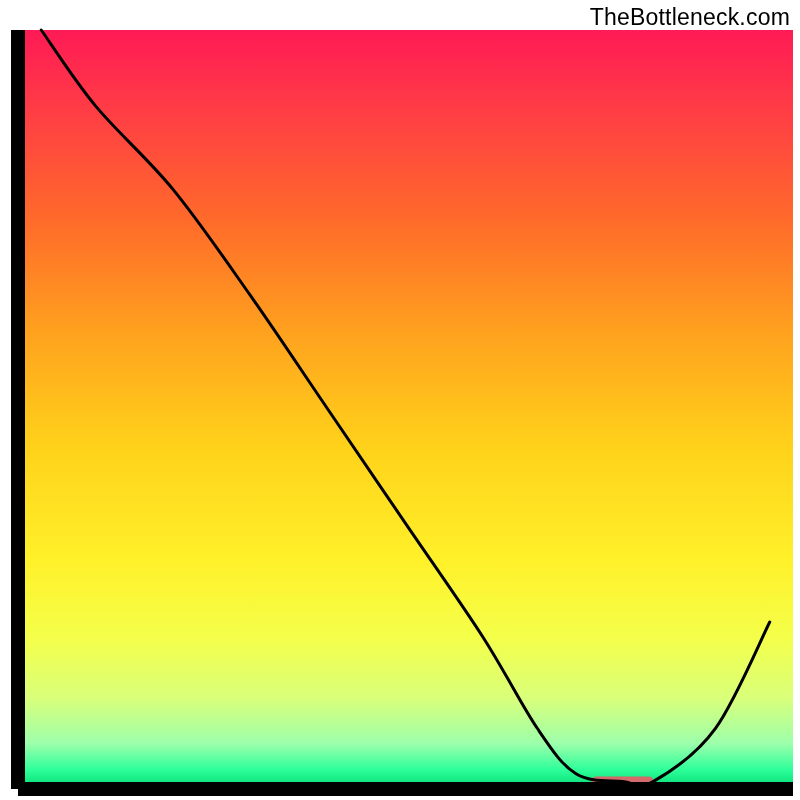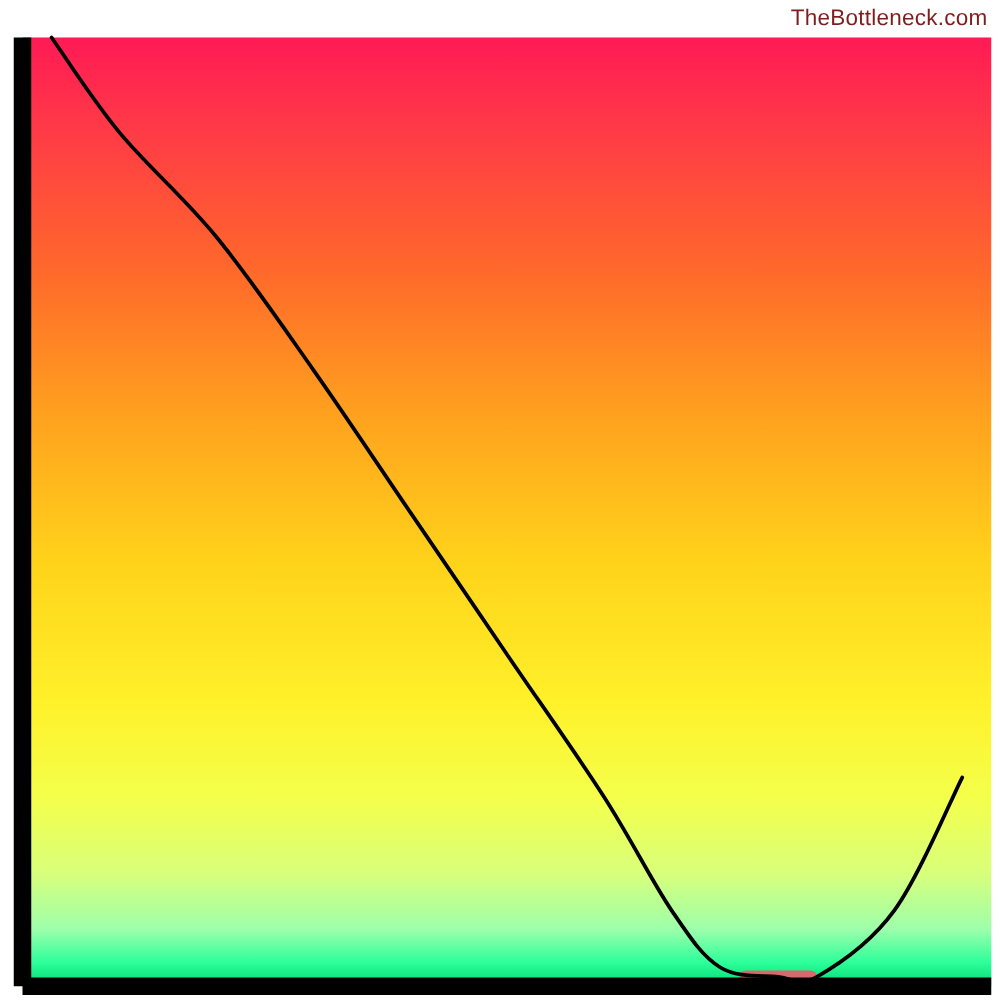--- a/index.html
+++ b/index.html
@@ -12,23 +12,23 @@
   }
   .wrap {
     position: relative;
     width: 800px;
     height: 800px;
   }
   .watermark {
     position: absolute;
     top: 4px;
     right: 10px;
-    font-size: 18px;
+    font-size: 23px;
     font-weight: 500;
-    color: #7f1d1d;
+    color: #000000;
     letter-spacing: 0.2px;
   }
   .plot {
     position: absolute;
     left: 0;
     top: 0;
     width: 800px;
     height: 800px;
   }
 </style>

